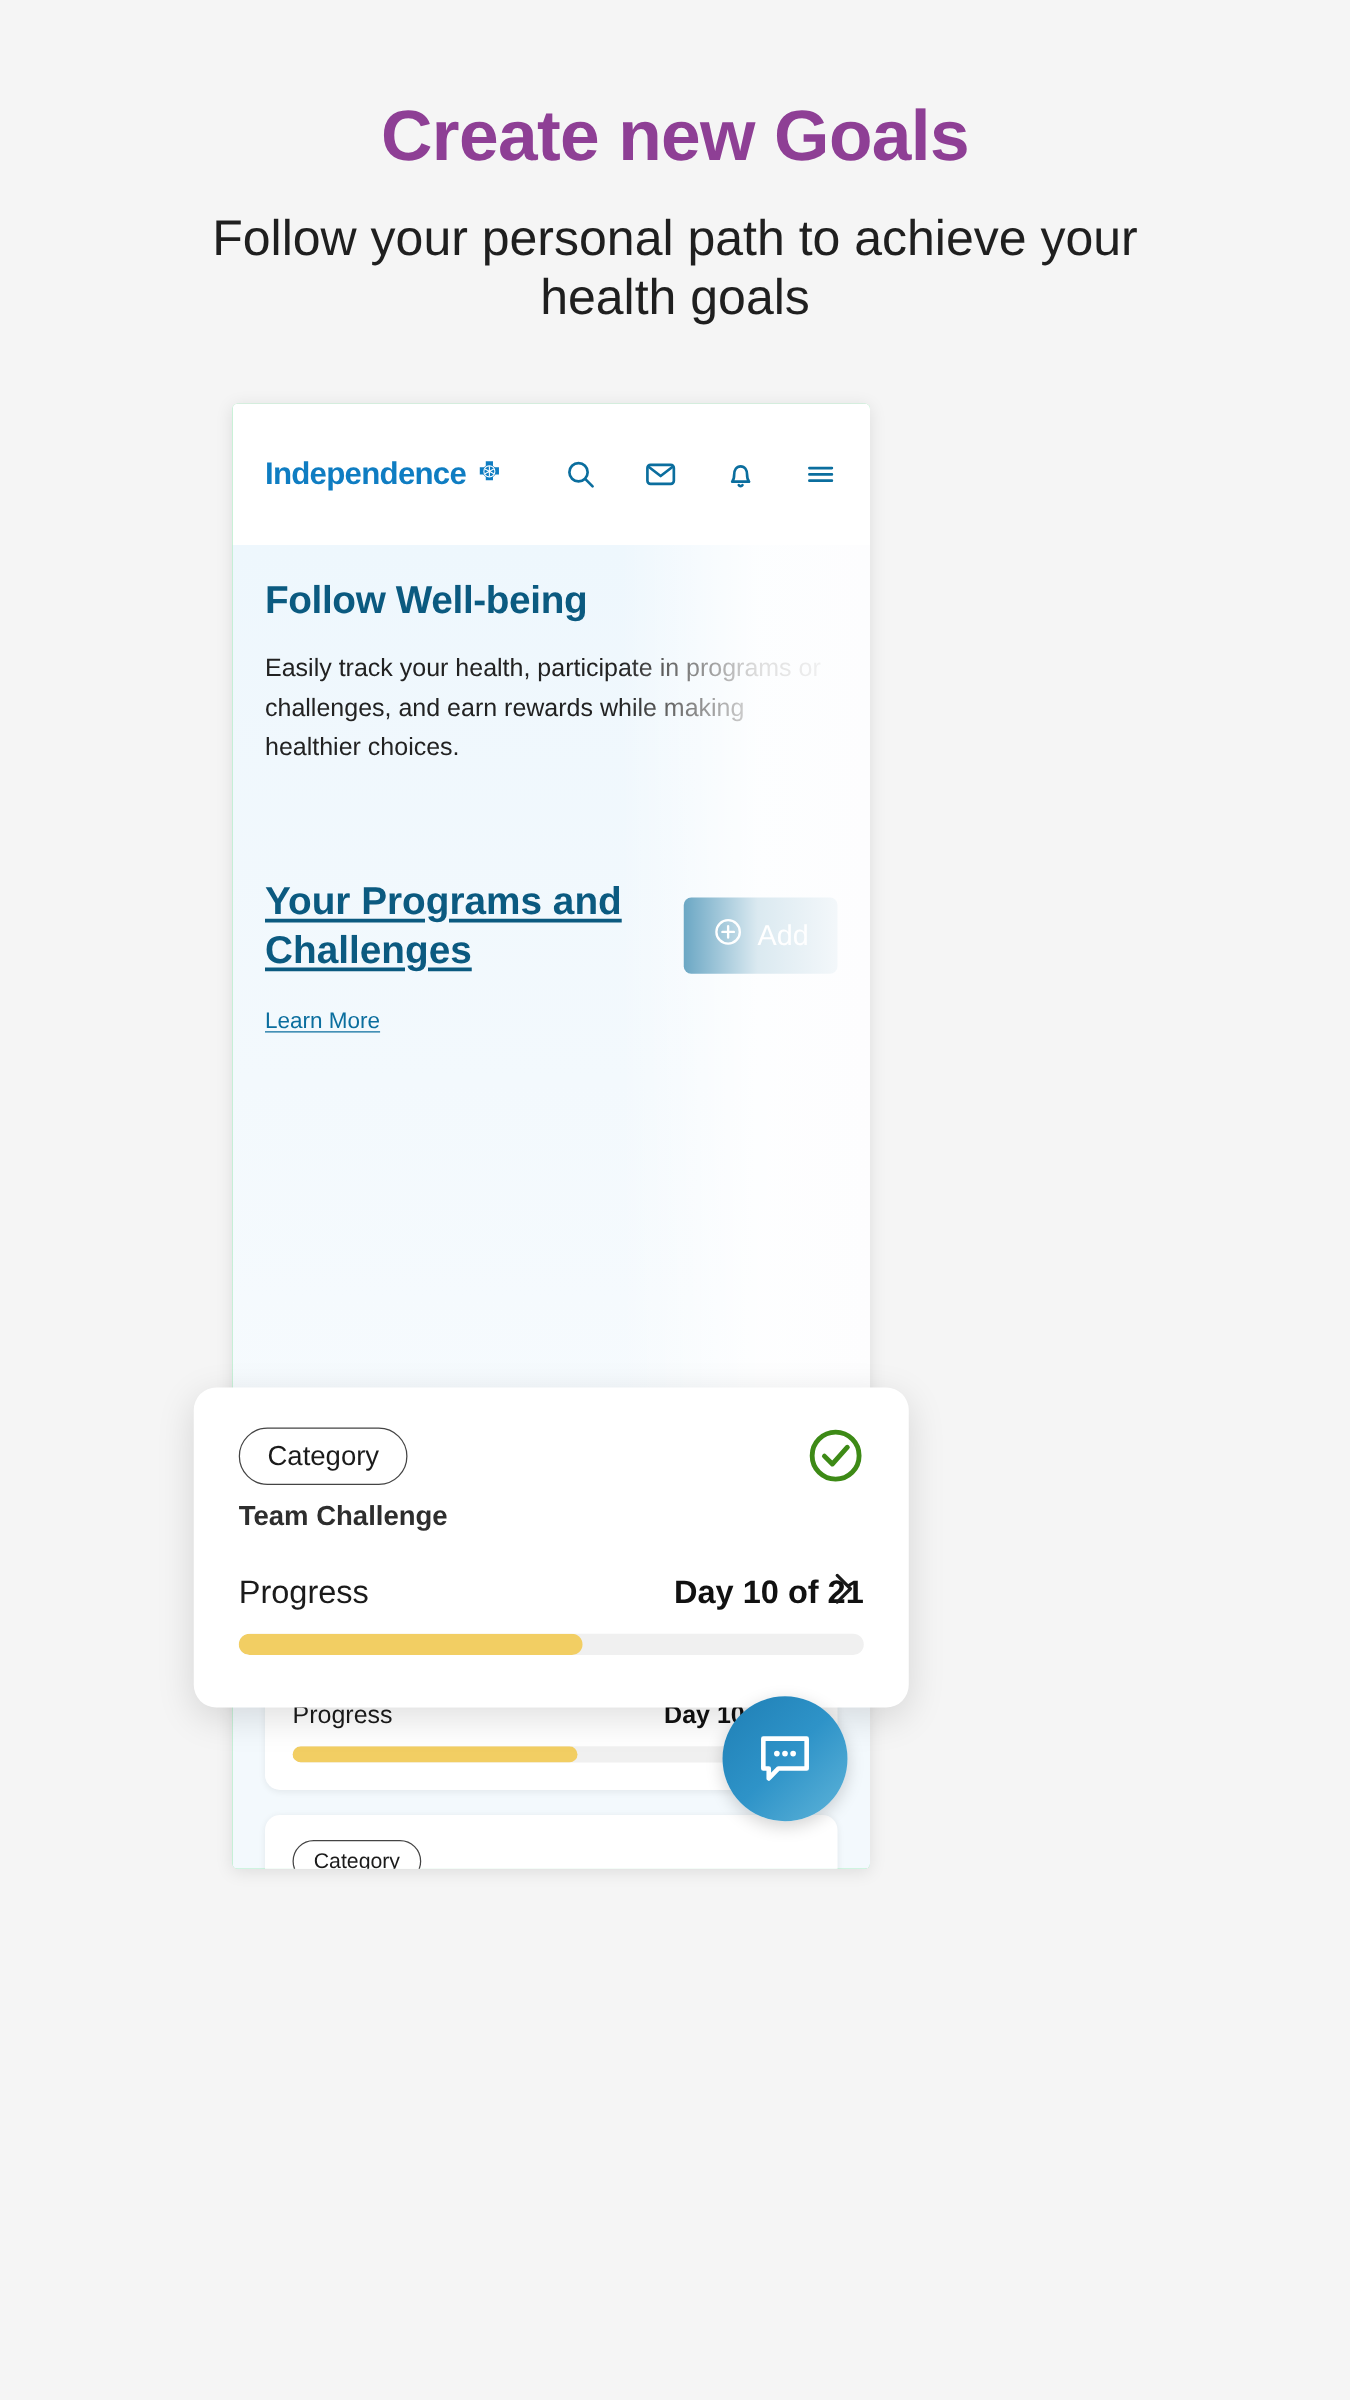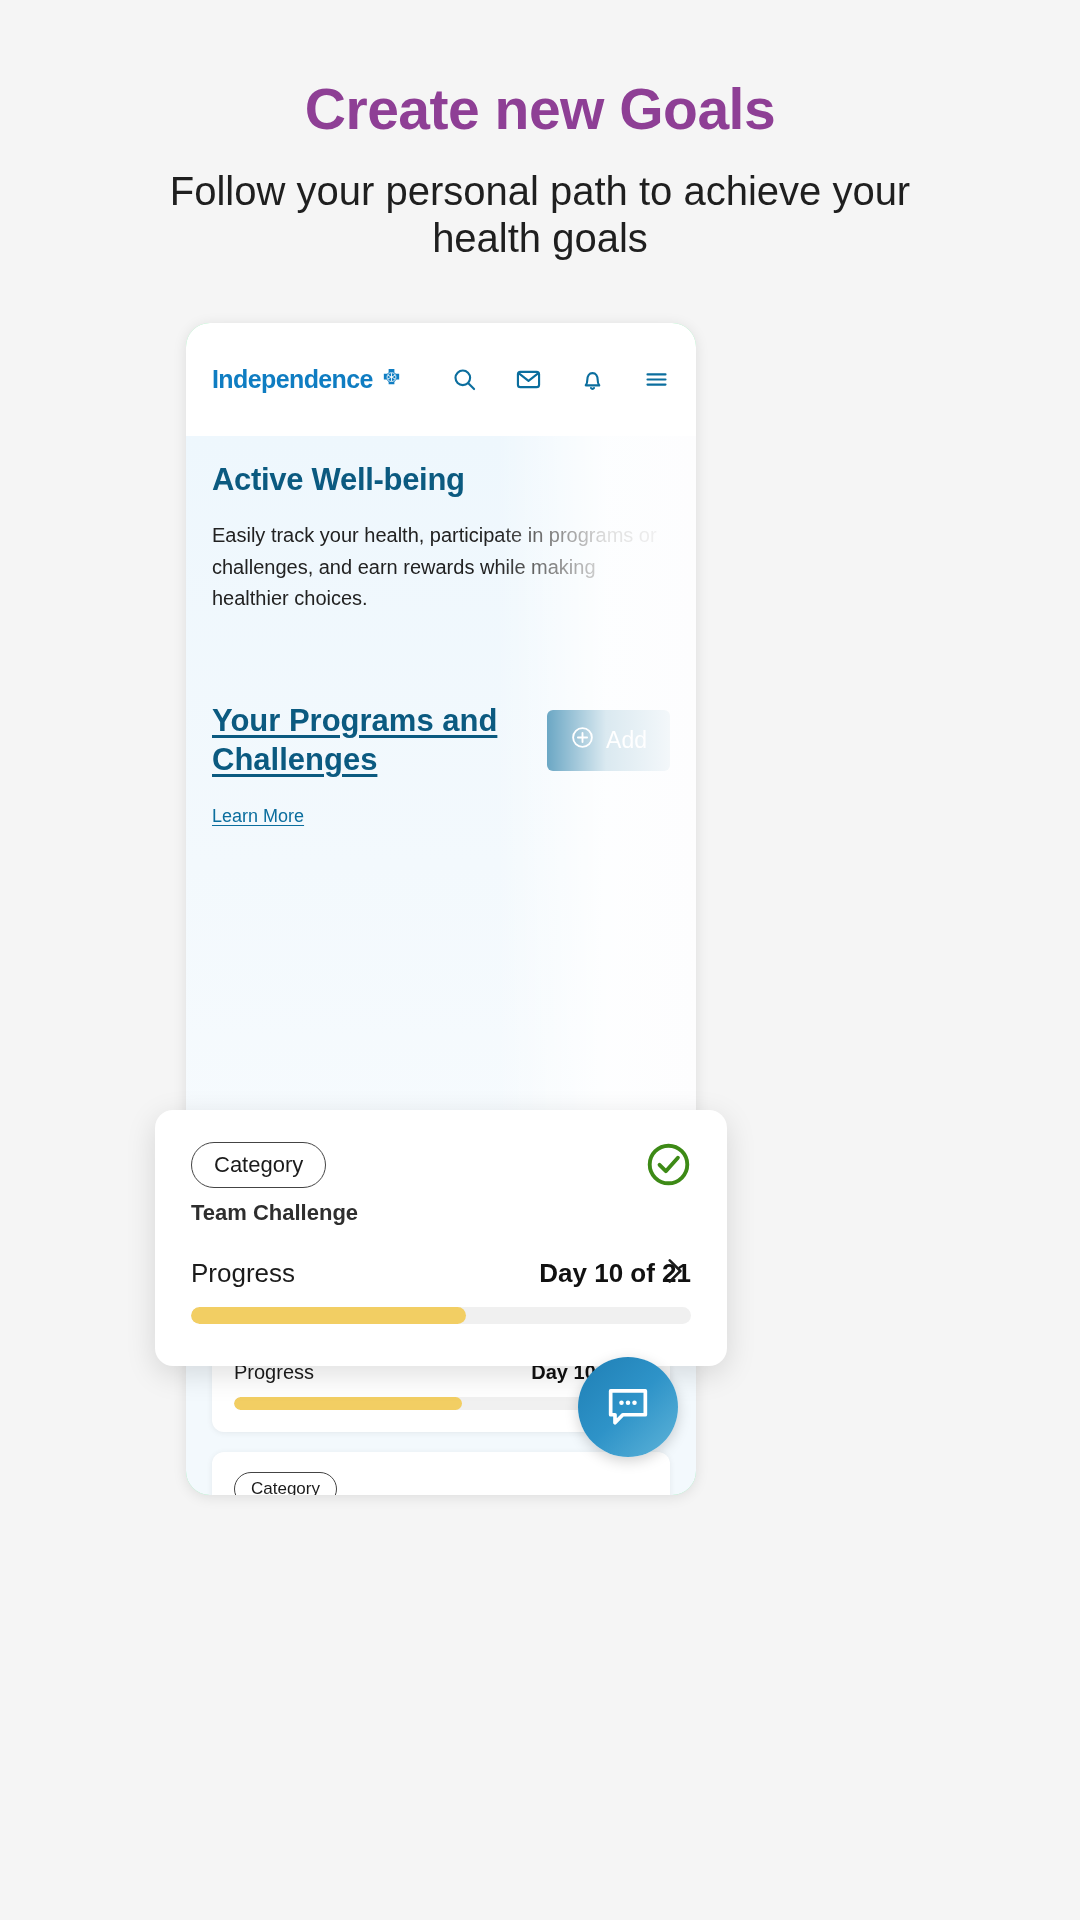--- a/index.html
+++ b/index.html
@@ -43,21 +43,21 @@
   }
 
   
   .phone {
     position: absolute;
     left: 186px;
     top: 323px;
     width: 510px;
     height: 1172px;
     background: #86efac;
-    border-radius: 24px;
+    border-radius: 4px;
     box-shadow: 0 2px 14px rgba(0,0,0,0.10);
     overflow: hidden;
   }
 
   
   .appbar {
     position: absolute;
     left: 0; top: 0;
     width: 510px; height: 113px;
     background: #ffffff;
@@ -114,21 +114,21 @@
   }
   .hero p {
     font-size: 20px;
     line-height: 1.58;
     color: #222;
     max-width: 460px;
   }
 
   .prog-head {
     display: flex;
-    align-items: flex-start;
+    align-items: flex-end;
     margin-top: 86px;
   }
   .prog-title {
     font-size: 31px;
     font-weight: bold;
     color: #0b5a80;
     line-height: 1.26;
     text-decoration: underline;
     text-underline-offset: 4px;
     text-decoration-thickness: 3px;
@@ -349,21 +349,21 @@
           <svg width="27" height="27" viewBox="0 0 24 24" stroke="#0b6e9e" stroke-width="1.9" stroke-linecap="round">
             <path d="M4 7.5h16M4 12h16M4 16.5h16"></path>
           </svg>
         </span>
       </div>
     </div>
 
     <div class="hero">
       <div class="hero-white-right"></div>
       <div class="hero-inner">
-        <h2>Active Well-being</h2>
+        <h2>Follow Well-being</h2>
         <p>Easily track your health, participate in programs or challenges, and earn rewards while making healthier choices.</p>
 
         <div class="prog-head">
           <div class="prog-title">Your Programs and Challenges</div>
           <button class="add-btn">
             <span>
               <svg width="25" height="25" viewBox="0 0 24 24" fill="none" stroke="#fff" stroke-width="1.8" stroke-linecap="round">
                 <circle cx="12" cy="12" r="9"></circle>
                   <path d="M12 7.6v8.8M7.6 12h8.8"></path>
               </svg>

